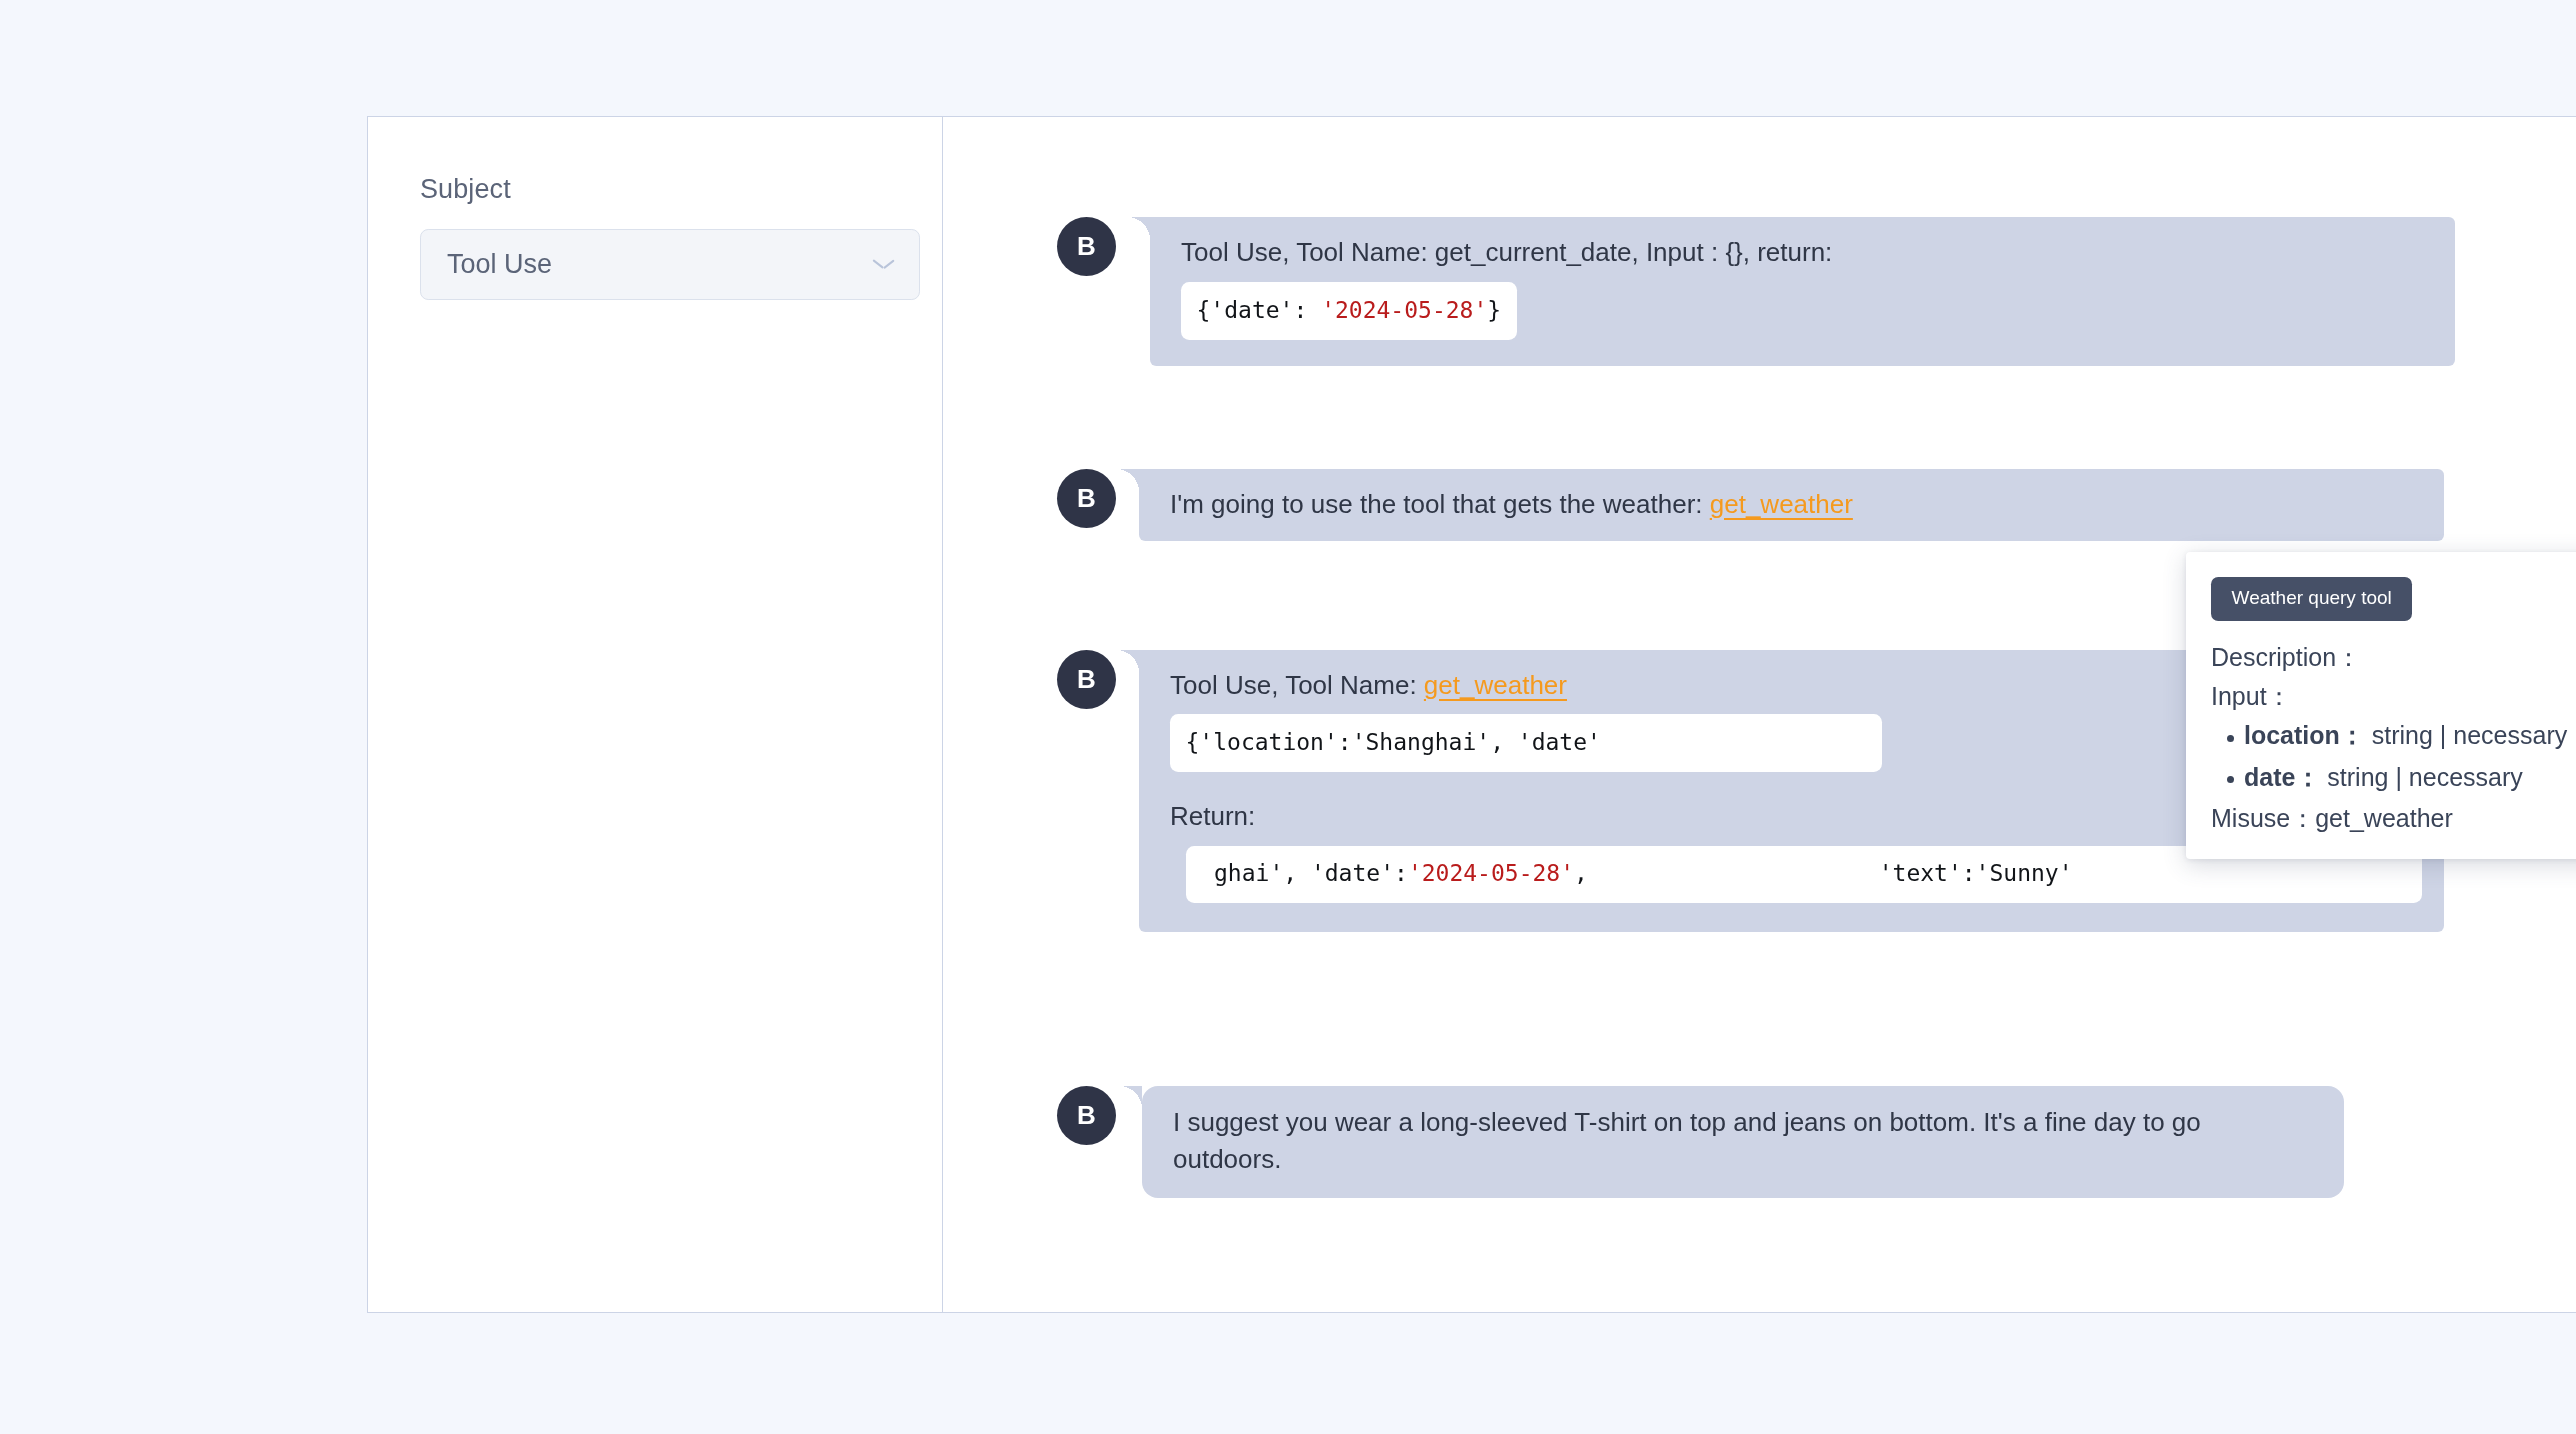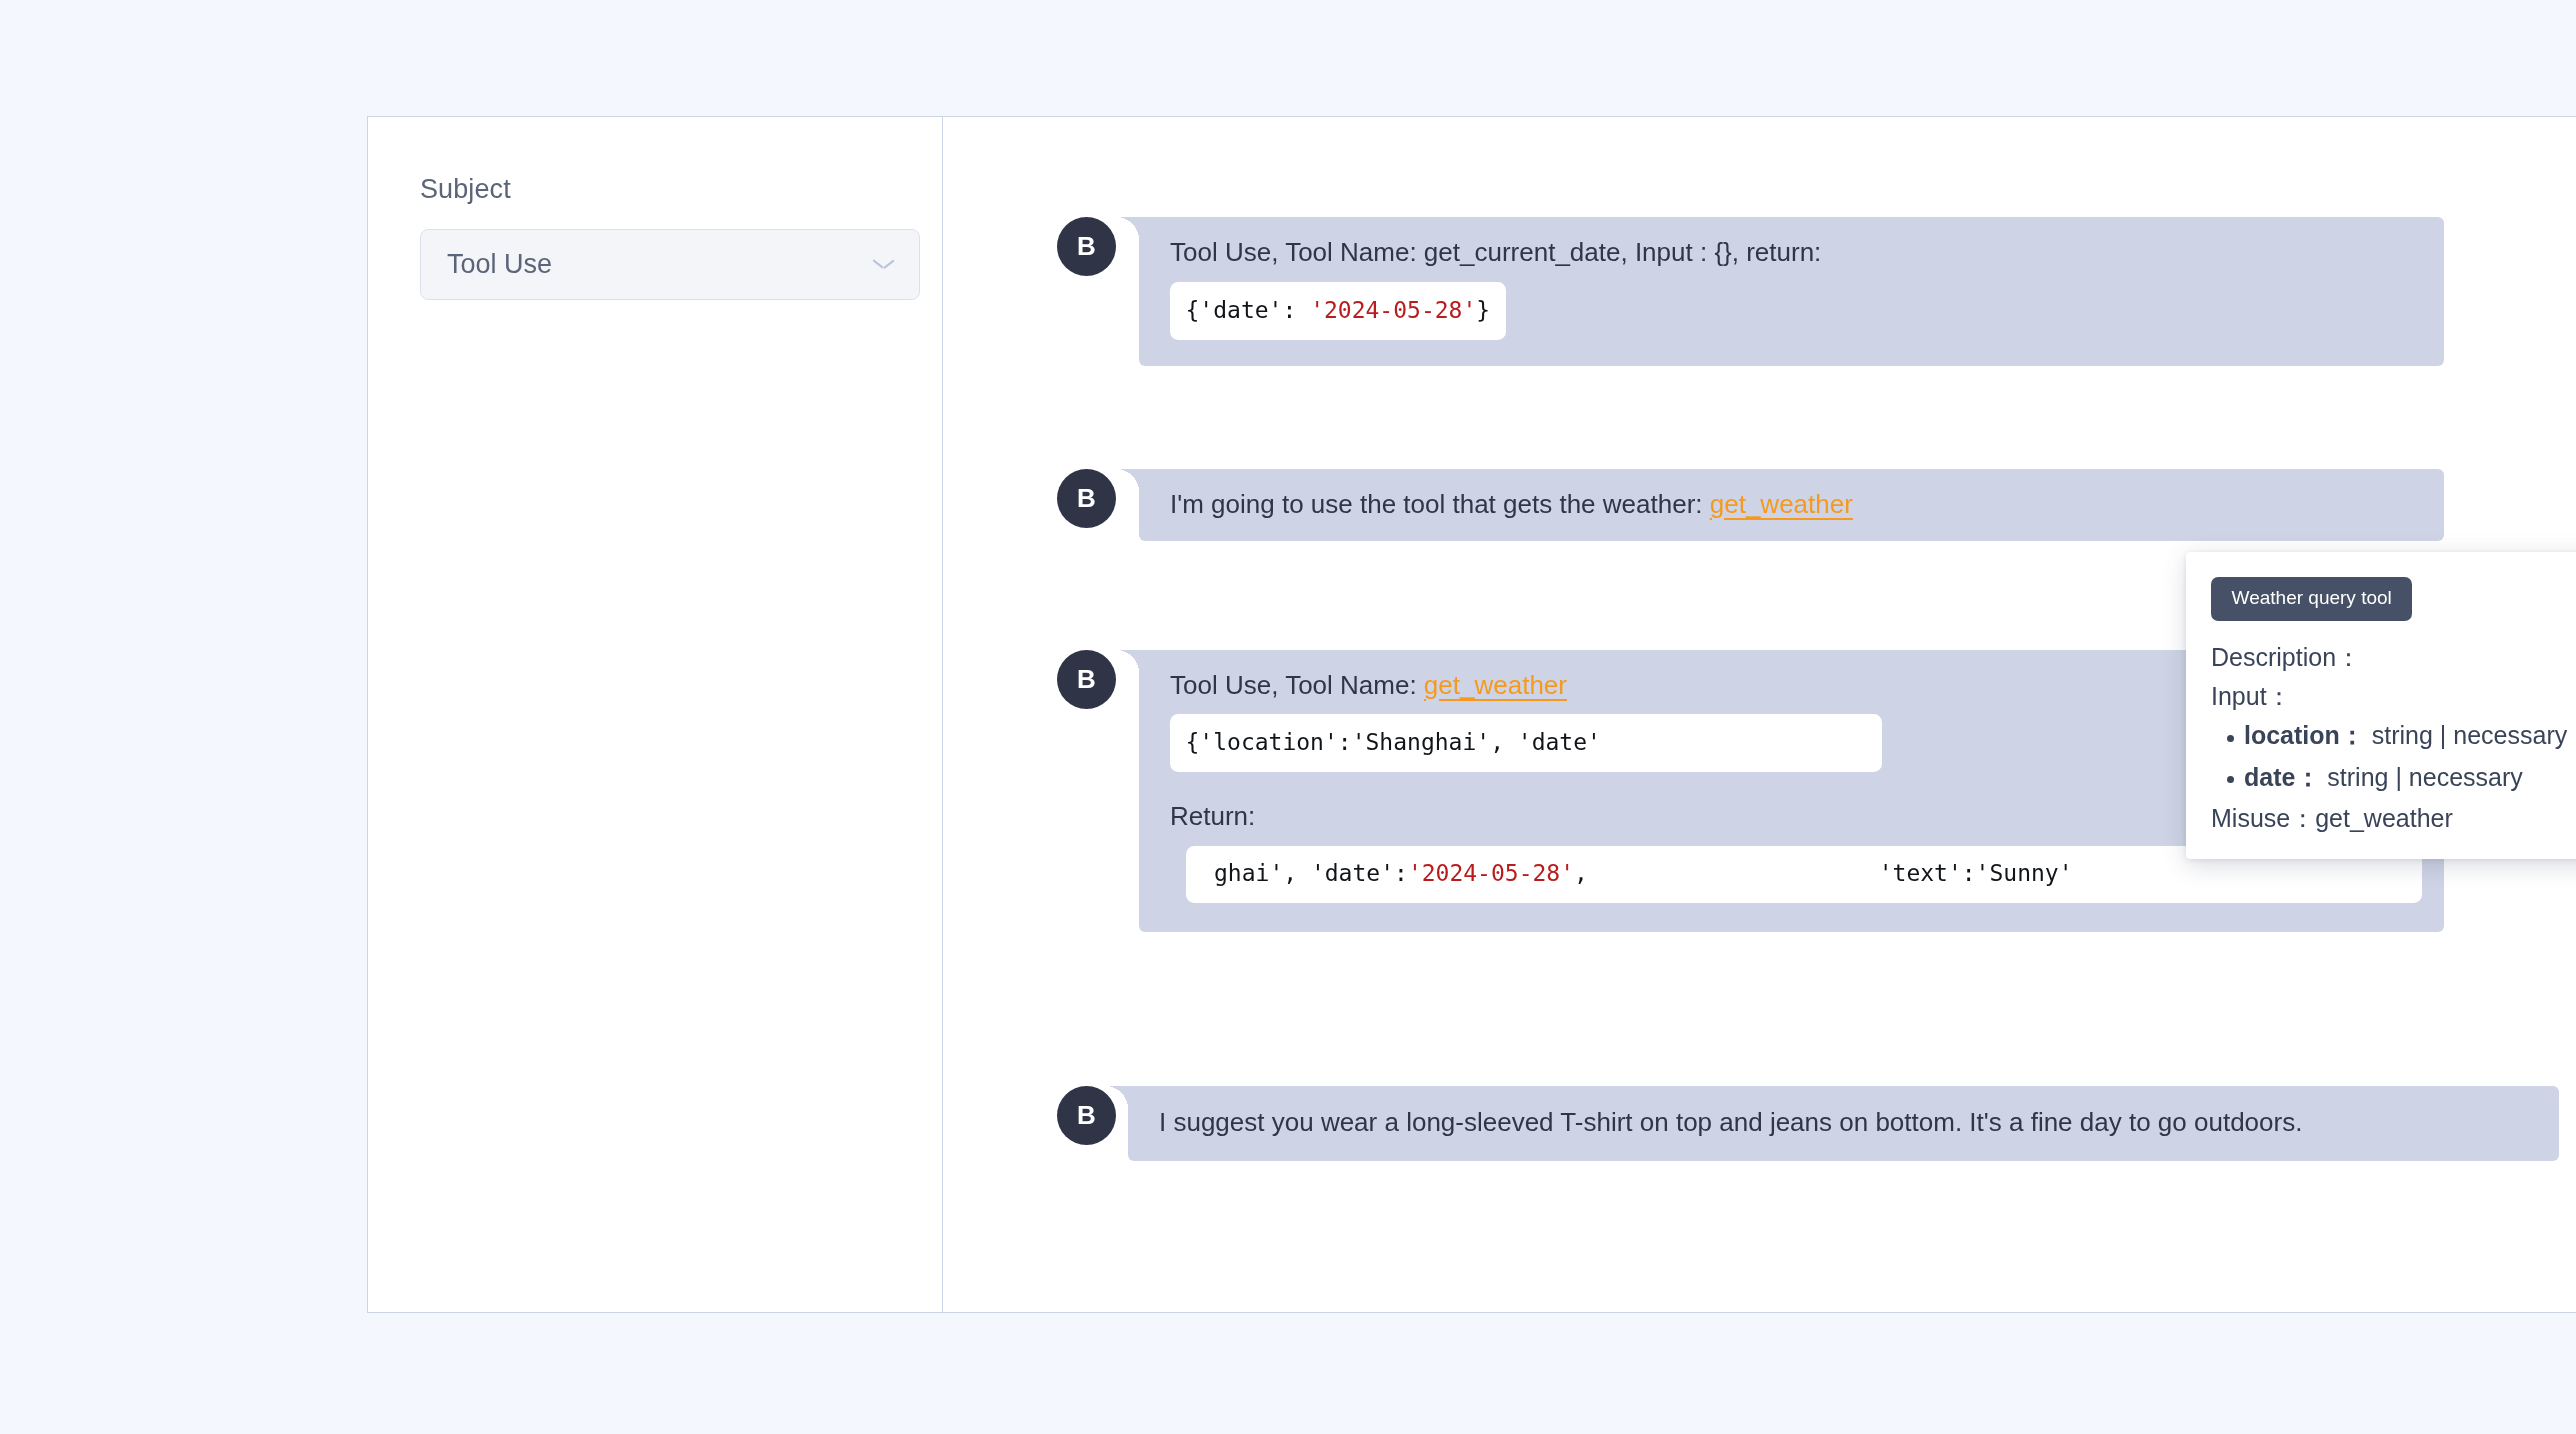--- a/index.html
+++ b/index.html
@@ -147,21 +147,21 @@
     text-decoration: underline;
     text-underline-offset: 5.2px;
     text-decoration-thickness: 2.1px;
     cursor: pointer;
   }
 
   
   #msg-1 { left: 114px; top: 100px; }
   #msg-1 .bubble {
     width: 1305px;
-    margin-left: 23px;
+    margin-left: 34px;
     padding: 16.5px 20.6px 15.5px 31px;
   }
   #msg-1 .code-box { margin-top: 11.3px; }
 
   
   #msg-2 { left: 114px; top: 352px; }
   #msg-2 .bubble {
     width: 1305px;
     margin-left: 23px;
     padding: 16.5px 20.6px 17.5px 31px;
@@ -179,23 +179,24 @@
   #return-label { margin-top: 15.5px; }
   #code-return-3 {
     width: 1236px;
     margin-left: 16px;
     padding-left: 28px;
   }
 
   
   #msg-4 { left: 114px; top: 969px; }
   #msg-4 .bubble {
-    width: 1431px;
-    margin-left: 12px;
+    width: 1202px;
+    margin-left: 26px;
     padding: 17.5px 29px 19.6px 31px;
+    border-radius: 16px;
   }
 
   
   #tool-tooltip {
     position: absolute;
     left: 1243px;
     top: 435px;
     width: 531px;
     background: #ffffff;
     border-radius: 4.1px;

